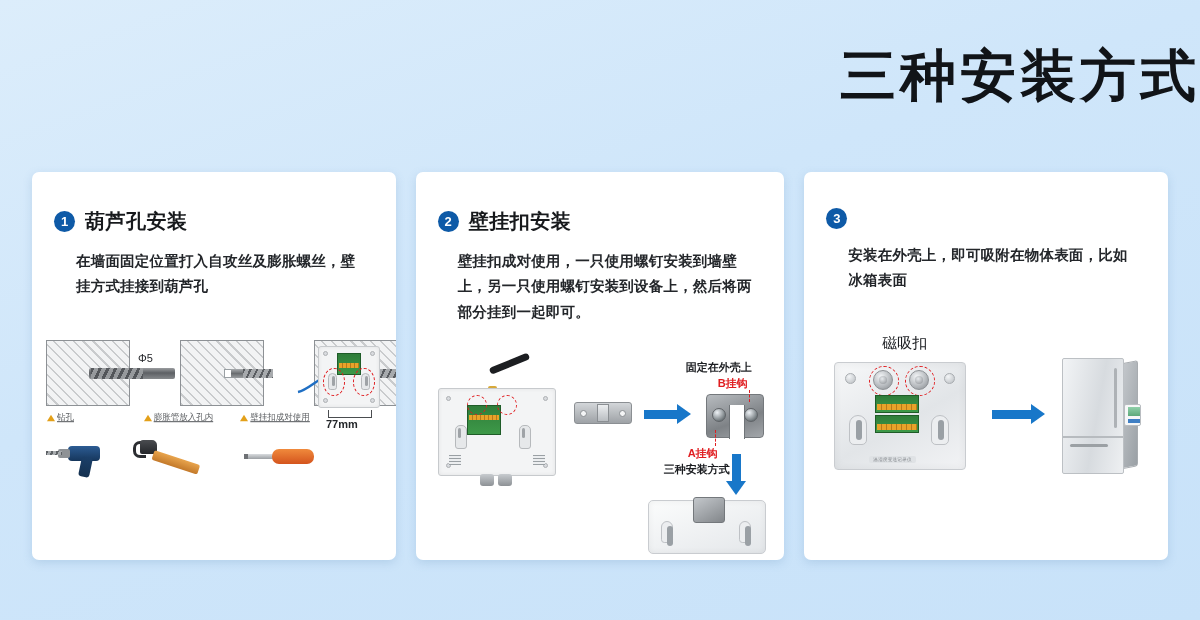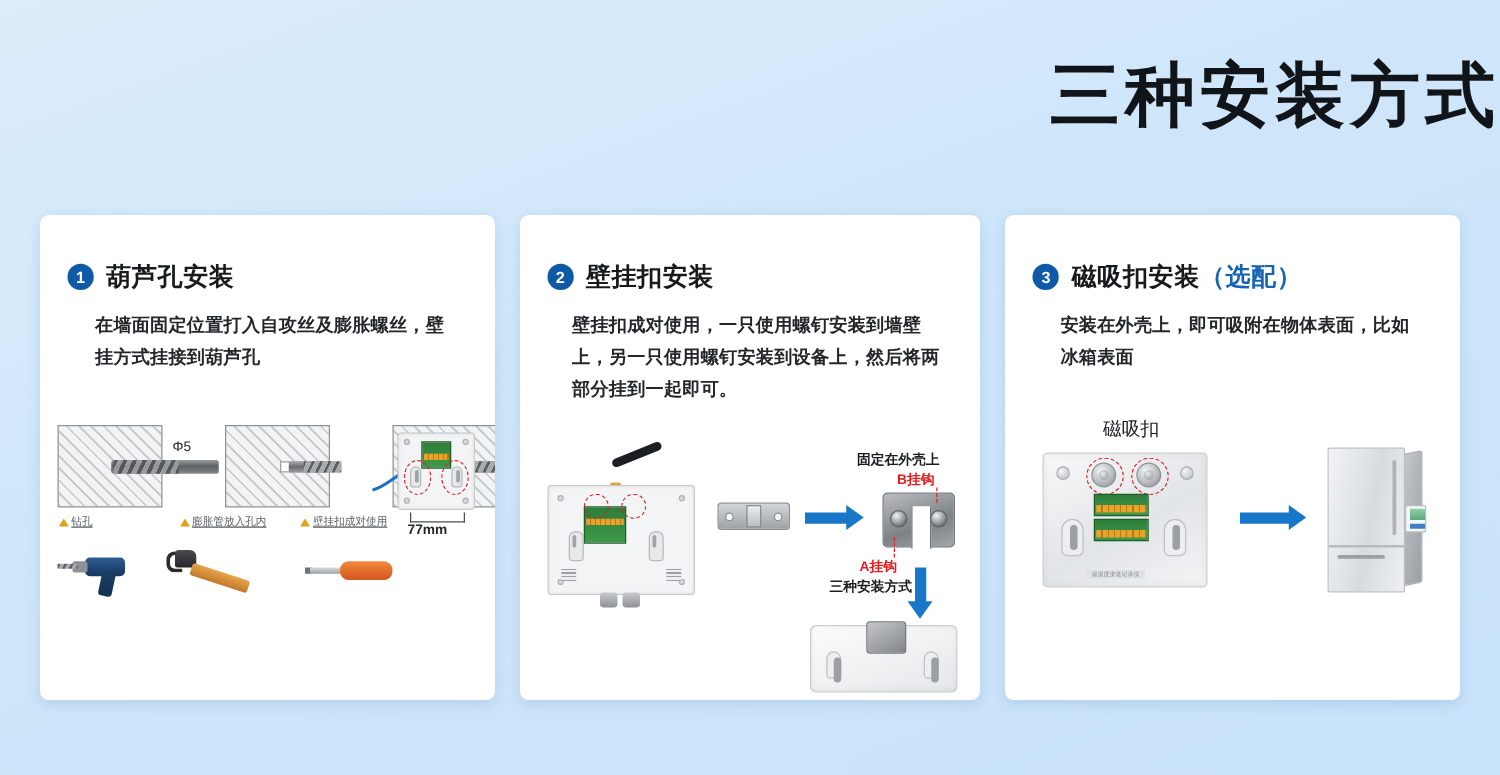--- a/index.html
+++ b/index.html
@@ -370,23 +370,20 @@
           <div class="term" style="left:30px;top:18px;width:26px;height:24px;"></div>
           <div class="kh2" style="left:12px;top:20px;width:12px;height:22px;"></div>
           <div class="kh2" style="right:14px;top:20px;width:12px;height:22px;"></div>
         </div>
       </div>
     </div>
 
     <div class="card">
       <div class="card-head">
         <div class="badge">3</div>
-        <div class="card-title">
-          <span>磁吸扣安装</span><span class="opt">（选配）</span>
-        </div>
       </div>
       <div class="card-desc">安装在外壳上，即可吸附在物体表面，比如冰箱表面</div>
 
       <div class="art" style="top:160px;height:200px;">
 
         <div class="lbl" style="left:78px;top:2px;font-size:15px;font-weight:normal;">磁吸扣</div>
 
         <div class="backplate" style="left:30px;top:30px;">
           <div class="scr" style="position:absolute;left:10px;top:10px;width:11px;height:11px;border-radius:50%;
                       background:radial-gradient(circle at 35% 30%,#f3f5f7,#b9bdc1);border:1px solid #a9adb1;box-sizing:border-box;"></div>

